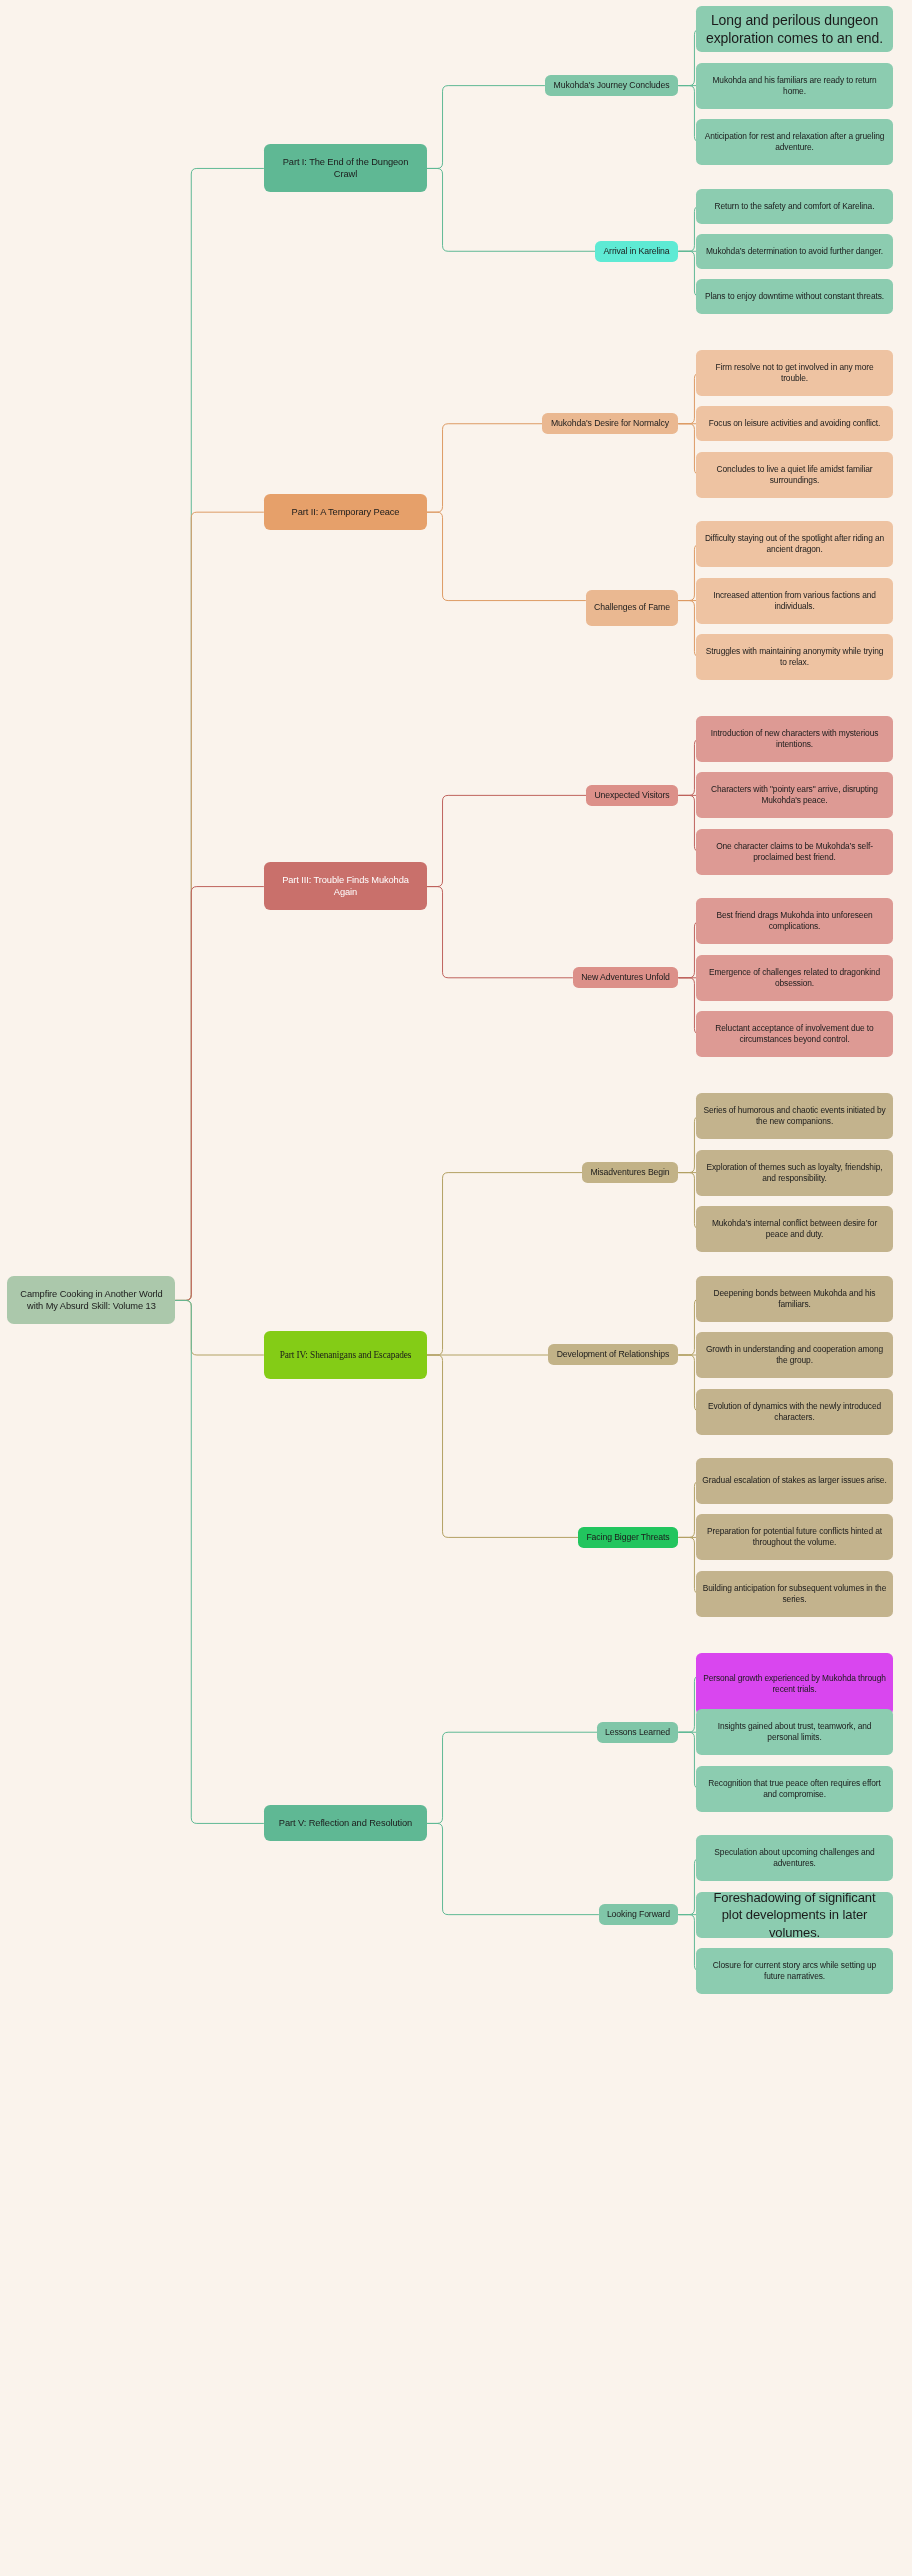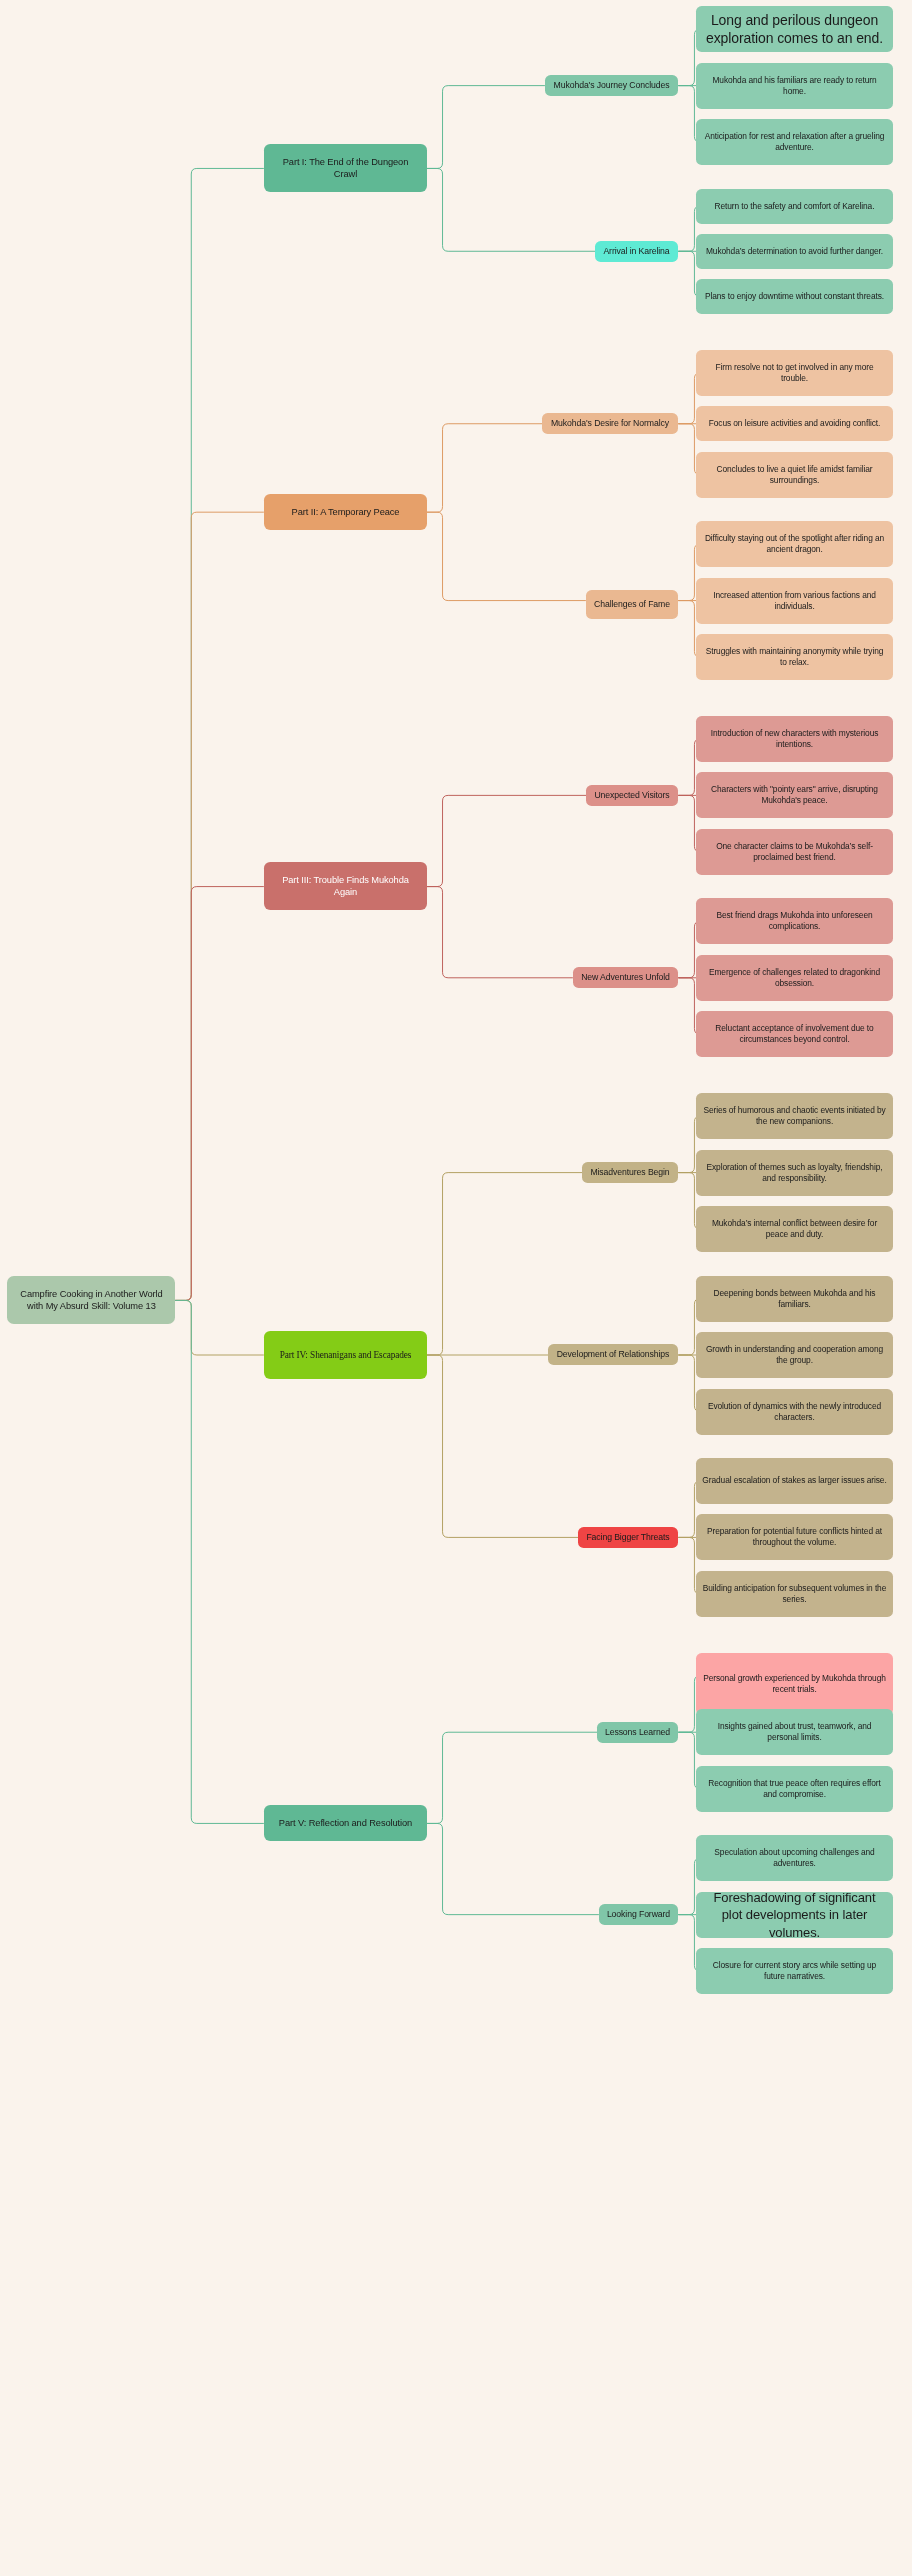--- a/index.html
+++ b/index.html
@@ -114,21 +114,21 @@
       <div class="node leaf" style="left: 696px; top: 279px; width: 197px; height: 35px; background: rgb(140, 204, 176); font-size: 8.4px;">Plans to enjoy downtime without constant threats.</div>
       <div class="node sub" style="left: 595px; top: 241px; width: 83px; height: 21px; background: #5eead4; font-size: 8.7px;">Arrival in Karelina</div>
       <div class="node branch" style="left: 264px; top: 144px; width: 163px; height: 48px; background: rgb(95, 184, 148); color: rgb(27, 27, 27); font-size: 9.3px;">Part I: The End of the Dungeon Crawl</div>
       <div class="node leaf" style="left: 696px; top: 350px; width: 197px; height: 46px; background: rgb(238, 195, 162); font-size: 8.4px;">Firm resolve not to get involved in any more trouble.</div>
       <div class="node leaf" style="left: 696px; top: 406px; width: 197px; height: 35px; background: rgb(238, 195, 162); font-size: 8.4px;">Focus on leisure activities and avoiding conflict.</div>
       <div class="node leaf" style="left: 696px; top: 452px; width: 197px; height: 46px; background: rgb(238, 195, 162); font-size: 8.4px;">Concludes to live a quiet life amidst familiar surroundings.</div>
       <div class="node sub" style="left: 542px; top: 413px; width: 136px; height: 21px; background: rgb(234, 184, 145); font-size: 8.7px;">Mukohda's Desire for Normalcy</div>
       <div class="node leaf" style="left: 696px; top: 521px; width: 197px; height: 46px; background: rgb(238, 195, 162); font-size: 8.4px;">Difficulty staying out of the spotlight after riding an ancient dragon.</div>
       <div class="node leaf" style="left: 696px; top: 578px; width: 197px; height: 46px; background: rgb(238, 195, 162); font-size: 8.4px;">Increased attention from various factions and individuals.</div>
       <div class="node leaf" style="left: 696px; top: 634px; width: 197px; height: 46px; background: rgb(238, 195, 162); font-size: 8.4px;">Struggles with maintaining anonymity while trying to relax.</div>
-      <div class="node sub" style="left: 586px; top: 590px; width: 92px; height: 29px; background: rgb(234, 184, 145); font-size: 8.7px;">Challenges of Fame</div>
+      <div class="node sub" style="left: 586px; top: 590px; width: 92px; height: 36px; background: rgb(234, 184, 145); font-size: 8.7px;">Challenges of Fame</div>
       <div class="node branch" style="left: 264px; top: 494px; width: 163px; height: 36px; background: rgb(230, 160, 106); color: rgb(27, 27, 27); font-size: 9.3px;">Part II: A Temporary Peace</div>
       <div class="node leaf" style="left: 696px; top: 716px; width: 197px; height: 46px; background: rgb(221, 154, 148); font-size: 8.4px;">Introduction of new characters with mysterious intentions.</div>
       <div class="node leaf" style="left: 696px; top: 772px; width: 197px; height: 46px; background: rgb(221, 154, 148); font-size: 8.4px;">Characters with "pointy ears" arrive, disrupting Mukohda's peace.</div>
       <div class="node leaf" style="left: 696px; top: 829px; width: 197px; height: 46px; background: rgb(221, 154, 148); font-size: 8.4px;">One character claims to be Mukohda’s self-proclaimed best friend.</div>
       <div class="node sub" style="left: 586px; top: 785px; width: 92px; height: 21px; background: rgb(220, 144, 137); font-size: 8.7px;">Unexpected Visitors</div>
       <div class="node leaf" style="left: 696px; top: 898px; width: 197px; height: 46px; background: rgb(221, 154, 148); font-size: 8.4px;">Best friend drags Mukohda into unforeseen complications.</div>
       <div class="node leaf" style="left: 696px; top: 955px; width: 197px; height: 46px; background: rgb(221, 154, 148); font-size: 8.4px;">Emergence of challenges related to dragonkind obsession.</div>
       <div class="node leaf" style="left: 696px; top: 1011px; width: 197px; height: 46px; background: rgb(221, 154, 148); font-size: 8.4px;">Reluctant acceptance of involvement due to circumstances beyond control.</div>
       <div class="node sub" style="left: 573px; top: 967px; width: 105px; height: 21px; background: rgb(220, 144, 137); font-size: 8.7px;">New Adventures Unfold</div>
       <div class="node branch" style="left: 264px; top: 862px; width: 163px; height: 48px; background: rgb(201, 112, 107); color: rgb(255, 255, 255); font-size: 9.3px;">Part III: Trouble Finds Mukohda Again</div>
@@ -136,23 +136,23 @@
       <div class="node leaf" style="left: 696px; top: 1150px; width: 197px; height: 46px; background: rgb(195, 179, 141); font-size: 8.4px;">Exploration of themes such as loyalty, friendship, and responsibility.</div>
       <div class="node leaf" style="left: 696px; top: 1206px; width: 197px; height: 46px; background: rgb(195, 179, 141); font-size: 8.4px;">Mukohda’s internal conflict between desire for peace and duty.</div>
       <div class="node sub" style="left: 582px; top: 1162px; width: 96px; height: 21px; background: rgb(194, 178, 135); font-size: 8.7px;">Misadventures Begin</div>
       <div class="node leaf" style="left: 696px; top: 1276px; width: 197px; height: 46px; background: rgb(195, 179, 141); font-size: 8.4px;">Deepening bonds between Mukohda and his familiars.</div>
       <div class="node leaf" style="left: 696px; top: 1332px; width: 197px; height: 46px; background: rgb(195, 179, 141); font-size: 8.4px;">Growth in understanding and cooperation among the group.</div>
       <div class="node leaf" style="left: 696px; top: 1389px; width: 197px; height: 46px; background: rgb(195, 179, 141); font-size: 8.4px;">Evolution of dynamics with the newly introduced characters.</div>
       <div class="node sub" style="left: 548px; top: 1344px; width: 130px; height: 21px; background: rgb(194, 178, 135); font-size: 8.7px;">Development of Relationships</div>
       <div class="node leaf" style="left: 696px; top: 1458px; width: 197px; height: 46px; background: rgb(195, 179, 141); font-size: 8.4px;">Gradual escalation of stakes as larger issues arise.</div>
       <div class="node leaf" style="left: 696px; top: 1514px; width: 197px; height: 46px; background: rgb(195, 179, 141); font-size: 8.4px;">Preparation for potential future conflicts hinted at throughout the volume.</div>
       <div class="node leaf" style="left: 696px; top: 1571px; width: 197px; height: 46px; background: rgb(195, 179, 141); font-size: 8.4px;">Building anticipation for subsequent volumes in the series.</div>
-      <div class="node sub" style="left: 578px; top: 1527px; width: 100px; height: 21px; background: #ef4444; font-size: 8.7px;">Facing Bigger Threats</div>
+      <div class="node sub" style="left: 578px; top: 1527px; width: 100px; height: 21px; background: #22c55e; font-size: 8.7px;">Facing Bigger Threats</div>
       <div class="node branch" style="left: 264px; top: 1331px; width: 163px; height: 48px; background: #84cc16; color: rgb(27, 27, 27); font-size: 9.3px; font-family: Liberation Serif, serif;">Part IV: Shenanigans and Escapades</div>
-      <div class="node leaf" style="left: 696px; top: 1653px; width: 197px; height: 62px; background: #fca5a5; font-size: 8.4px;">Personal growth experienced by Mukohda through recent trials.</div>
+      <div class="node leaf" style="left: 696px; top: 1653px; width: 197px; height: 62px; background: #d946ef; font-size: 8.4px;">Personal growth experienced by Mukohda through recent trials.</div>
       <div class="node leaf" style="left: 696px; top: 1709px; width: 197px; height: 46px; background: rgb(140, 204, 176); font-size: 8.4px;">Insights gained about trust, teamwork, and personal limits.</div>
       <div class="node leaf" style="left: 696px; top: 1766px; width: 197px; height: 46px; background: rgb(140, 204, 176); font-size: 8.4px;">Recognition that true peace often requires effort and compromise.</div>
       <div class="node sub" style="left: 597px; top: 1722px; width: 81px; height: 21px; background: rgb(128, 198, 168); font-size: 8.7px;">Lessons Learned</div>
       <div class="node leaf" style="left: 696px; top: 1835px; width: 197px; height: 46px; background: rgb(140, 204, 176); font-size: 8.4px;">Speculation about upcoming challenges and adventures.</div>
       <div class="node leaf" style="left: 696px; top: 1892px; width: 197px; height: 46px; background: rgb(140, 204, 176); font-size: 13px;">Foreshadowing of significant plot developments in later volumes.</div>
       <div class="node leaf" style="left: 696px; top: 1948px; width: 197px; height: 46px; background: rgb(140, 204, 176); font-size: 8.4px;">Closure for current story arcs while setting up future narratives.</div>
       <div class="node sub" style="left: 599px; top: 1904px; width: 79px; height: 21px; background: rgb(128, 198, 168); font-size: 8.7px;">Looking Forward</div>
       <div class="node branch" style="left: 264px; top: 1805px; width: 163px; height: 36px; background: rgb(95, 184, 148); color: rgb(27, 27, 27); font-size: 9.3px;">Part V: Reflection and Resolution</div>
       <div class="node root" style="left: 7.4px; top: 1276px; width: 168px; height: 48px; background: rgb(171, 200, 171); font-size: 9.3px;">Campfire Cooking in Another World with My Absurd Skill: Volume 13</div>
     </div>

